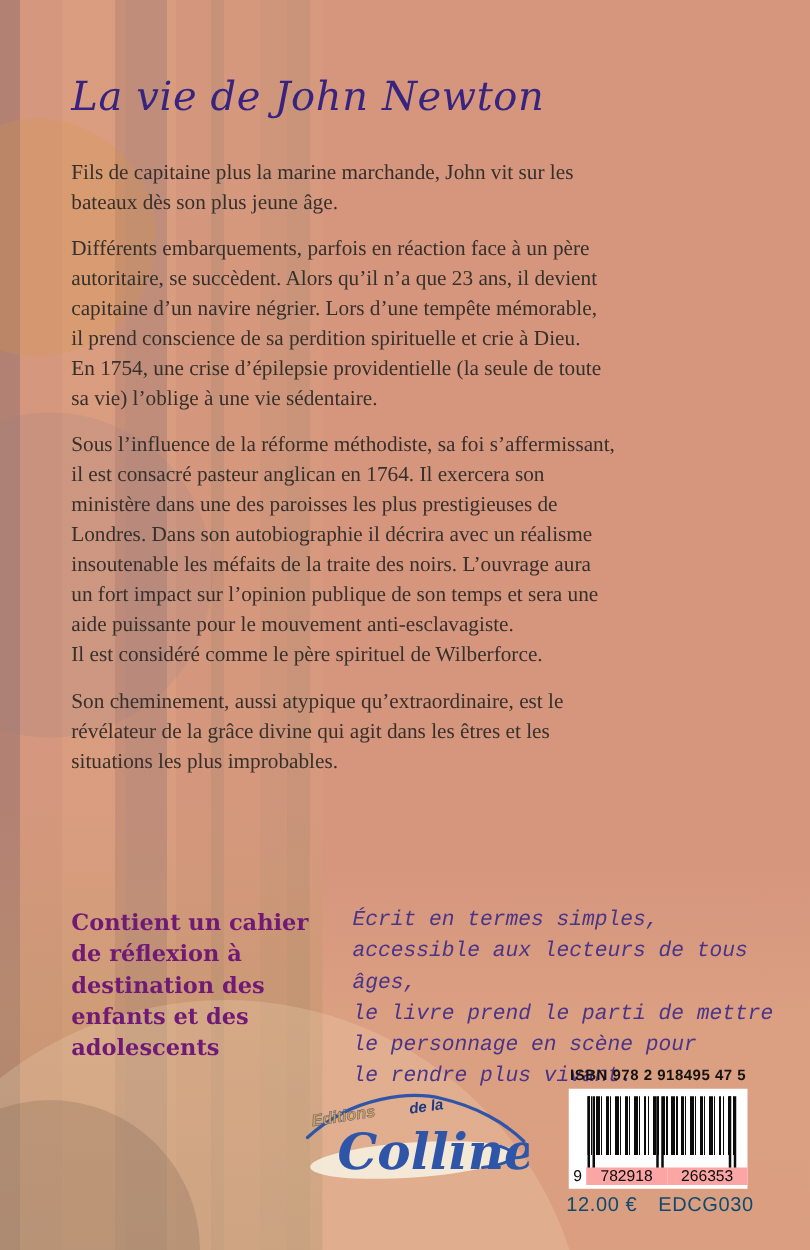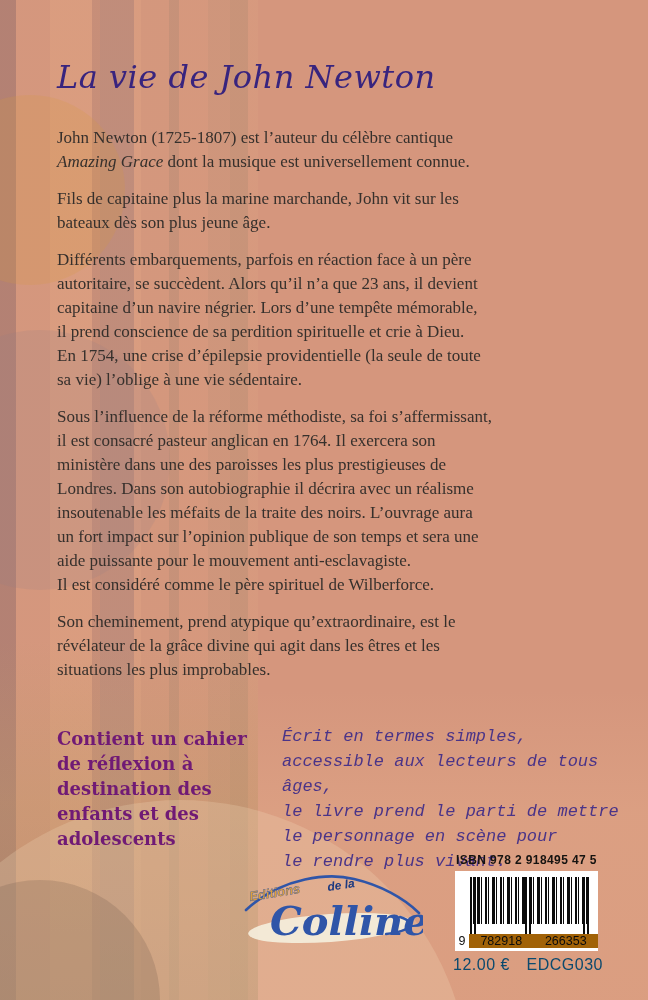--- a/index.html
+++ b/index.html
@@ -43,21 +43,21 @@
   .bars{position:absolute;left:15px;right:9px;top:6px;height:47px;
     background:repeating-linear-gradient(90deg,#0b0b0b 0 2px,#fff 2px 3px,
       #0b0b0b 3px 4px,#fff 4px 7px,#0b0b0b 7px 10px,#fff 10px 11px,
       #0b0b0b 11px 12px,#fff 12px 15px);}
   .guard{position:absolute;top:6px;width:2px;height:58px;background:#0b0b0b;}
   .g1{left:15px;} .g2{left:19px;} .g3{left:70px;} .g4{left:74px;}
   .g5{right:9px;} .g6{right:13px;}
   .bc-digits{position:absolute;left:0;right:0;bottom:3px;display:flex;
     font-family:"Liberation Sans",sans-serif;font-size:12.5px;color:#0b0b0b;}
   .bc-digits .d9{width:14px;text-align:center;}
-  .bc-digits .grp{flex:1;text-align:center;background:#a16207;}
+  .bc-digits .grp{flex:1;text-align:center;background:#fca5a5;}
   .price-row{position:absolute;left:453px;top:956px;width:150px;display:flex;
     justify-content:space-between;font-family:"Liberation Sans",sans-serif;
     font-size:16px;color:#0c4a6e;letter-spacing:.5px;}
   
   .logo{position:absolute;left:238px;top:868px;width:185px;height:85px;}
 </style>
 </head>
 <body>
 
 <div class="page">
@@ -66,38 +66,37 @@
   <div class="bl-overlay"></div>
   <div class="br-overlay"></div>
   <div class="circle c-gold"></div>
   <div class="circle c-mauve"></div>
   <div class="circle c-sheen"></div>
   <div class="circle c-dark"></div>
 
   <div class="title">La vie de John Newton</div>
 
   <div class="synopsis">
-    <p><span class="l">John Newton (1725-1807) est l’auteur du célèbre cantique</span><span class="l"><em>Amazing Grace</em><span> dont la musique est universellement connue.</span></span></p>
     <p>Fils de capitaine plus la marine marchande, John vit sur les
 bateaux dès son plus jeune âge.</p>
     <p>Différents embarquements, parfois en réaction face à un père
 autoritaire, se succèdent. Alors qu’il n’a que 23 ans, il devient
 capitaine d’un navire négrier. Lors d’une tempête mémorable,
 il prend conscience de sa perdition spirituelle et crie à Dieu.
 En 1754, une crise d’épilepsie providentielle (la seule de toute
 sa vie) l’oblige à une vie sédentaire.</p>
     <p>Sous l’influence de la réforme méthodiste, sa foi s’affermissant,
 il est consacré pasteur anglican en 1764. Il exercera son
 ministère dans une des paroisses les plus prestigieuses de
 Londres. Dans son autobiographie il décrira avec un réalisme
 insoutenable les méfaits de la traite des noirs. L’ouvrage aura
 un fort impact sur l’opinion publique de son temps et sera une
 aide puissante pour le mouvement anti-esclavagiste.
 Il est considéré comme le père spirituel de Wilberforce.</p>
-    <p>Son cheminement, prend atypique qu’extraordinaire, est le
+    <p>Son cheminement, aussi atypique qu’extraordinaire, est le
 révélateur de la grâce divine qui agit dans les êtres et les
 situations les plus improbables.</p>
   </div>
 
   <div class="note">Contient un cahier
 de réflexion à
 destination des
 enfants et des
 adolescents</div>
 

